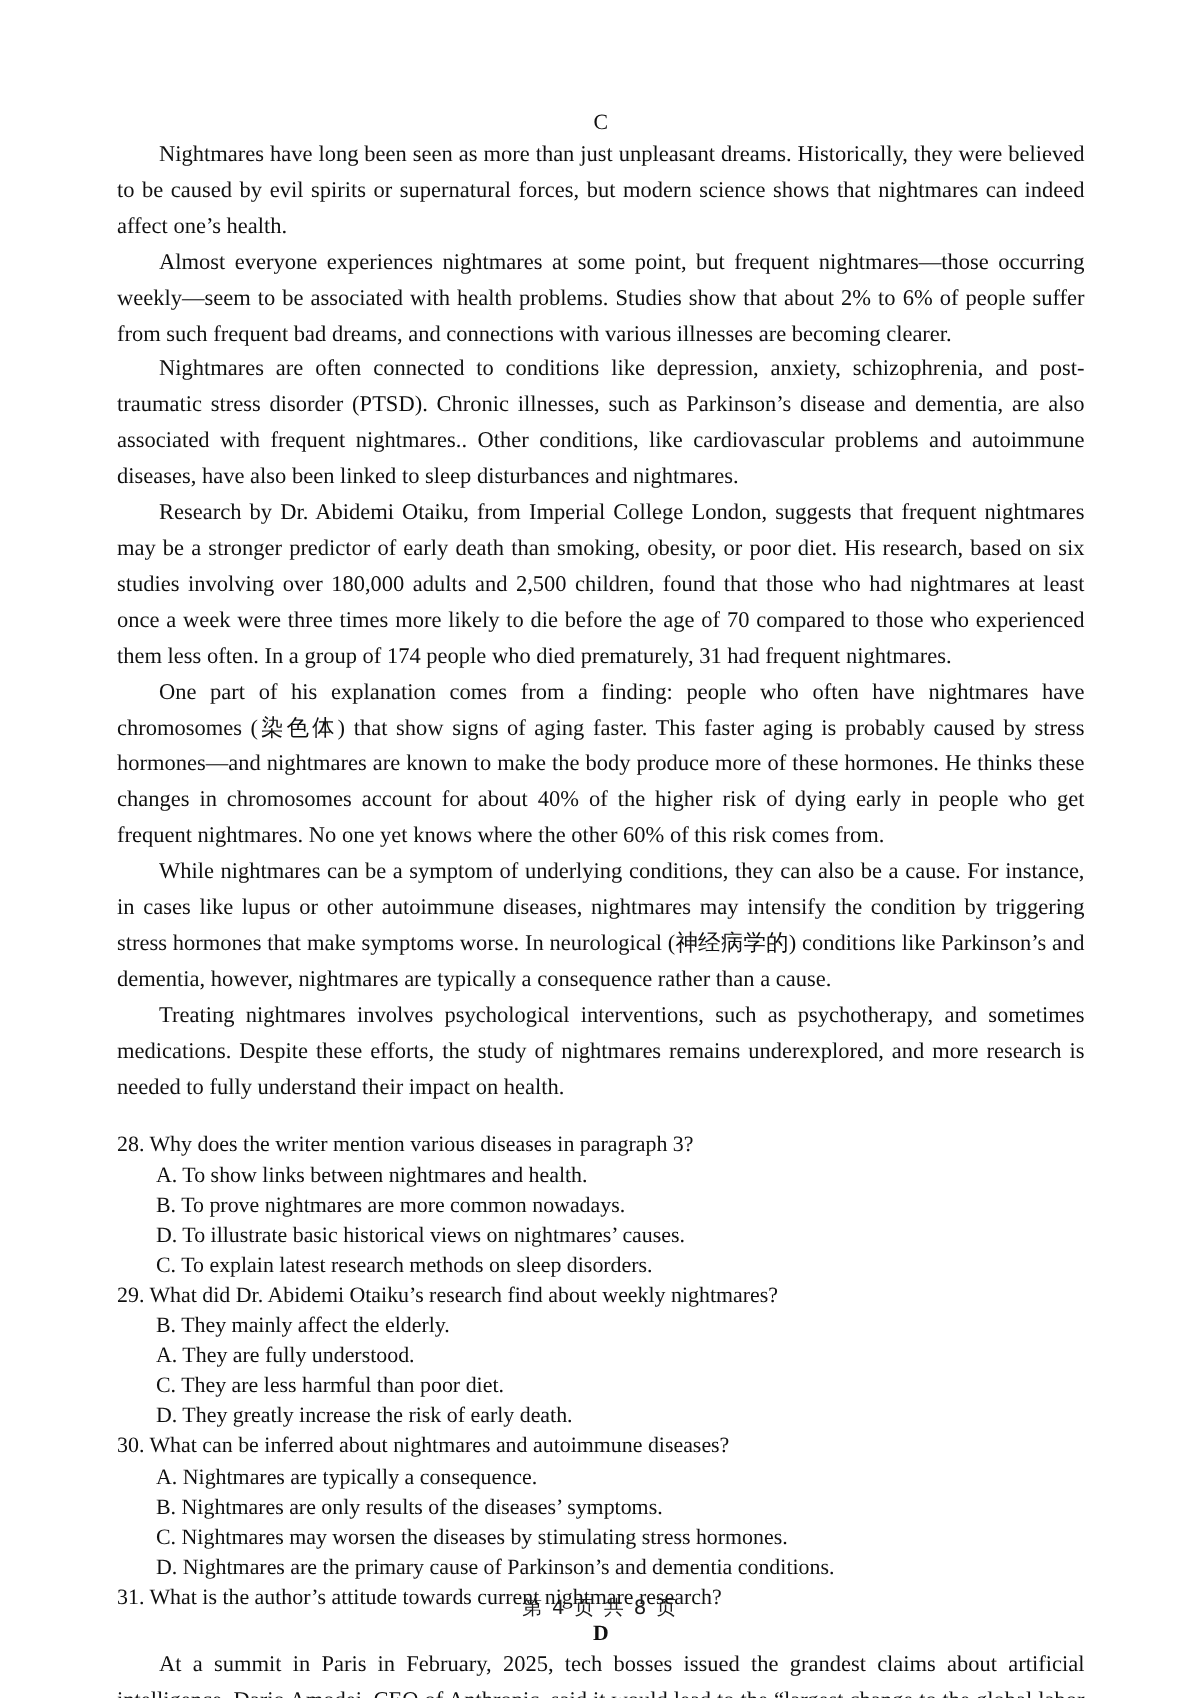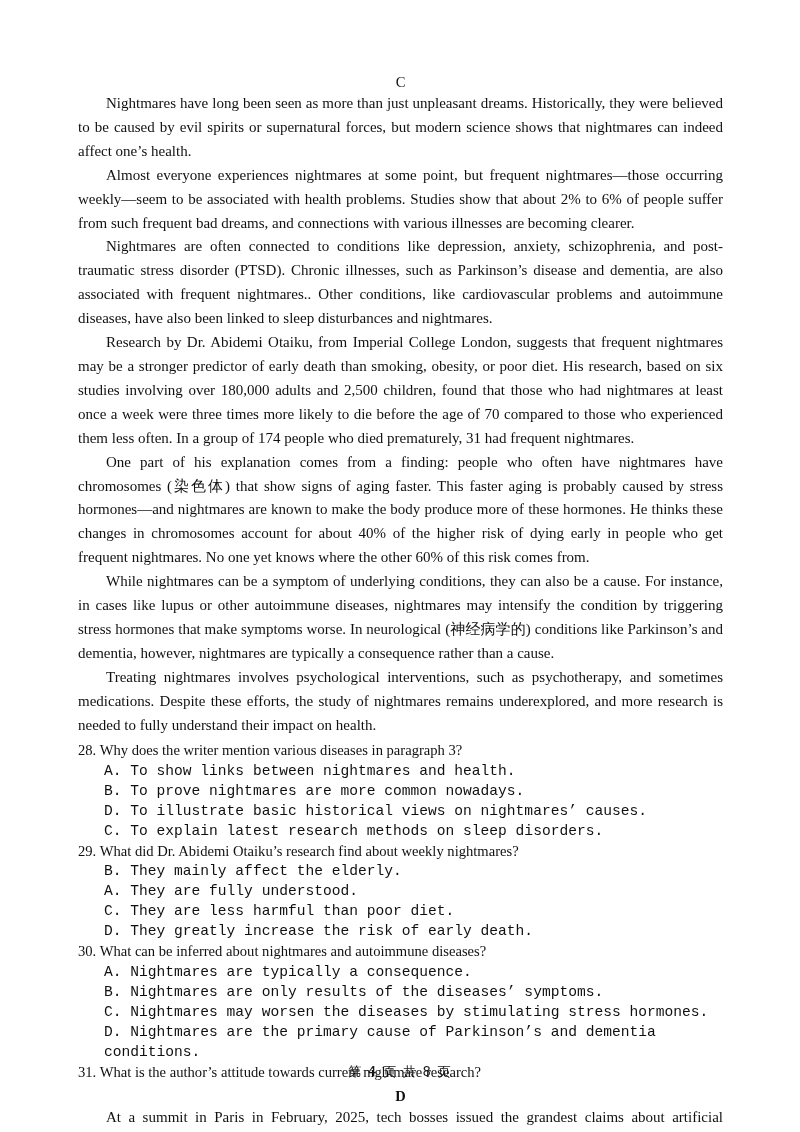--- a/index.html
+++ b/index.html
@@ -41,35 +41,34 @@
     font-size: 15px;
     line-height: 23.9px;
     text-align: justify;
     text-justify: inter-word;
     text-indent: 28px;
     -webkit-hyphens: none;
     hyphens: none;
   }
 
   .questions {
-    margin-top: 3px;
+    margin-top: 16px;
   }
   .q-stem {
     margin: 0;
     font-size: 14.6px;
     line-height: 20.1px;
     text-indent: 0;
     padding-left: 0;
   }
   .q-opt {
     margin: 0;
     font-size: 14.6px;
     line-height: 20.1px;
     padding-left: 26px;
-    font-family: Liberation Mono, monospace;
   }
   .q-opts-inline {
     margin: 0;
     font-size: 14.6px;
     line-height: 20.1px;
     padding-left: 26px;
     display: flex;
   }
   .q-opts-inline span.opt-cell {
     display: inline-block;

